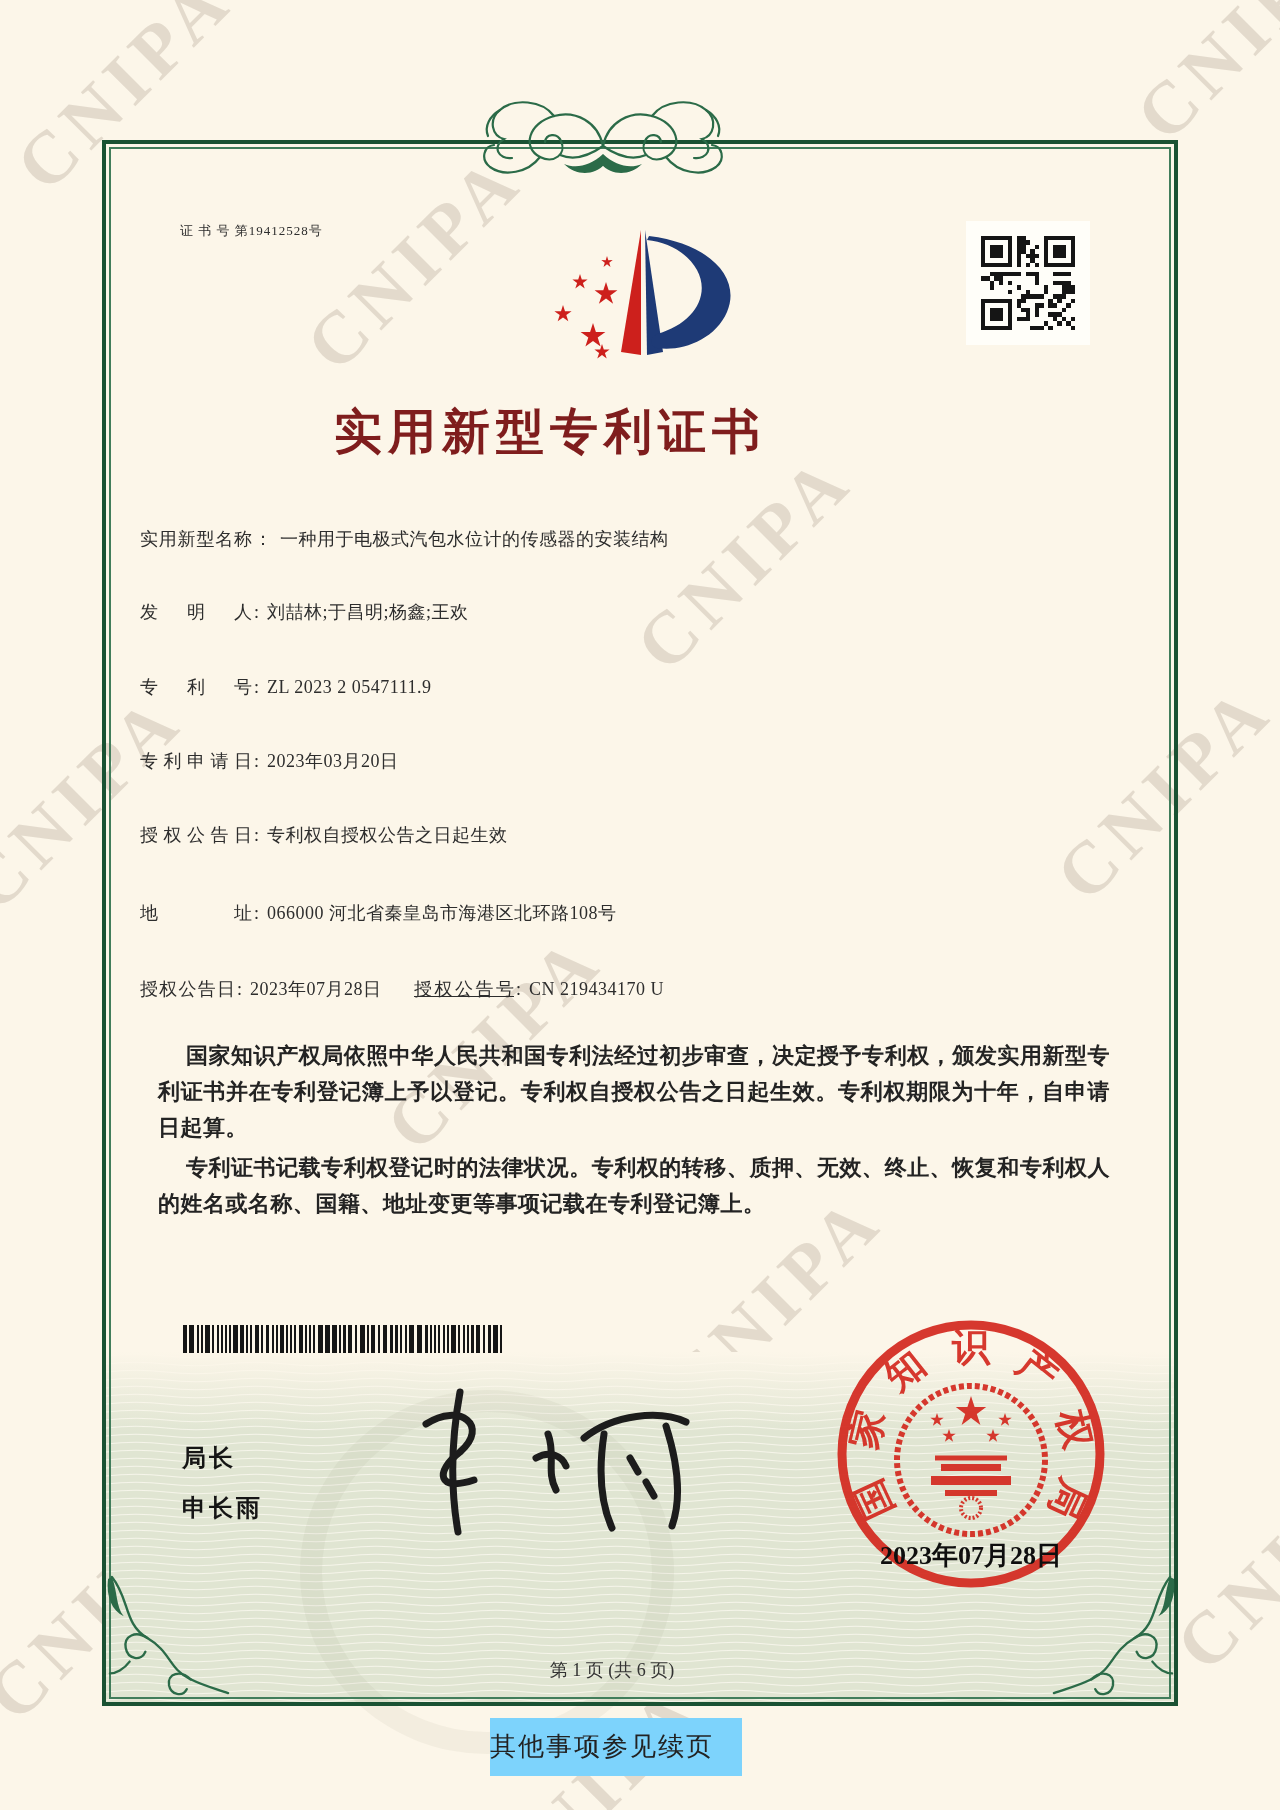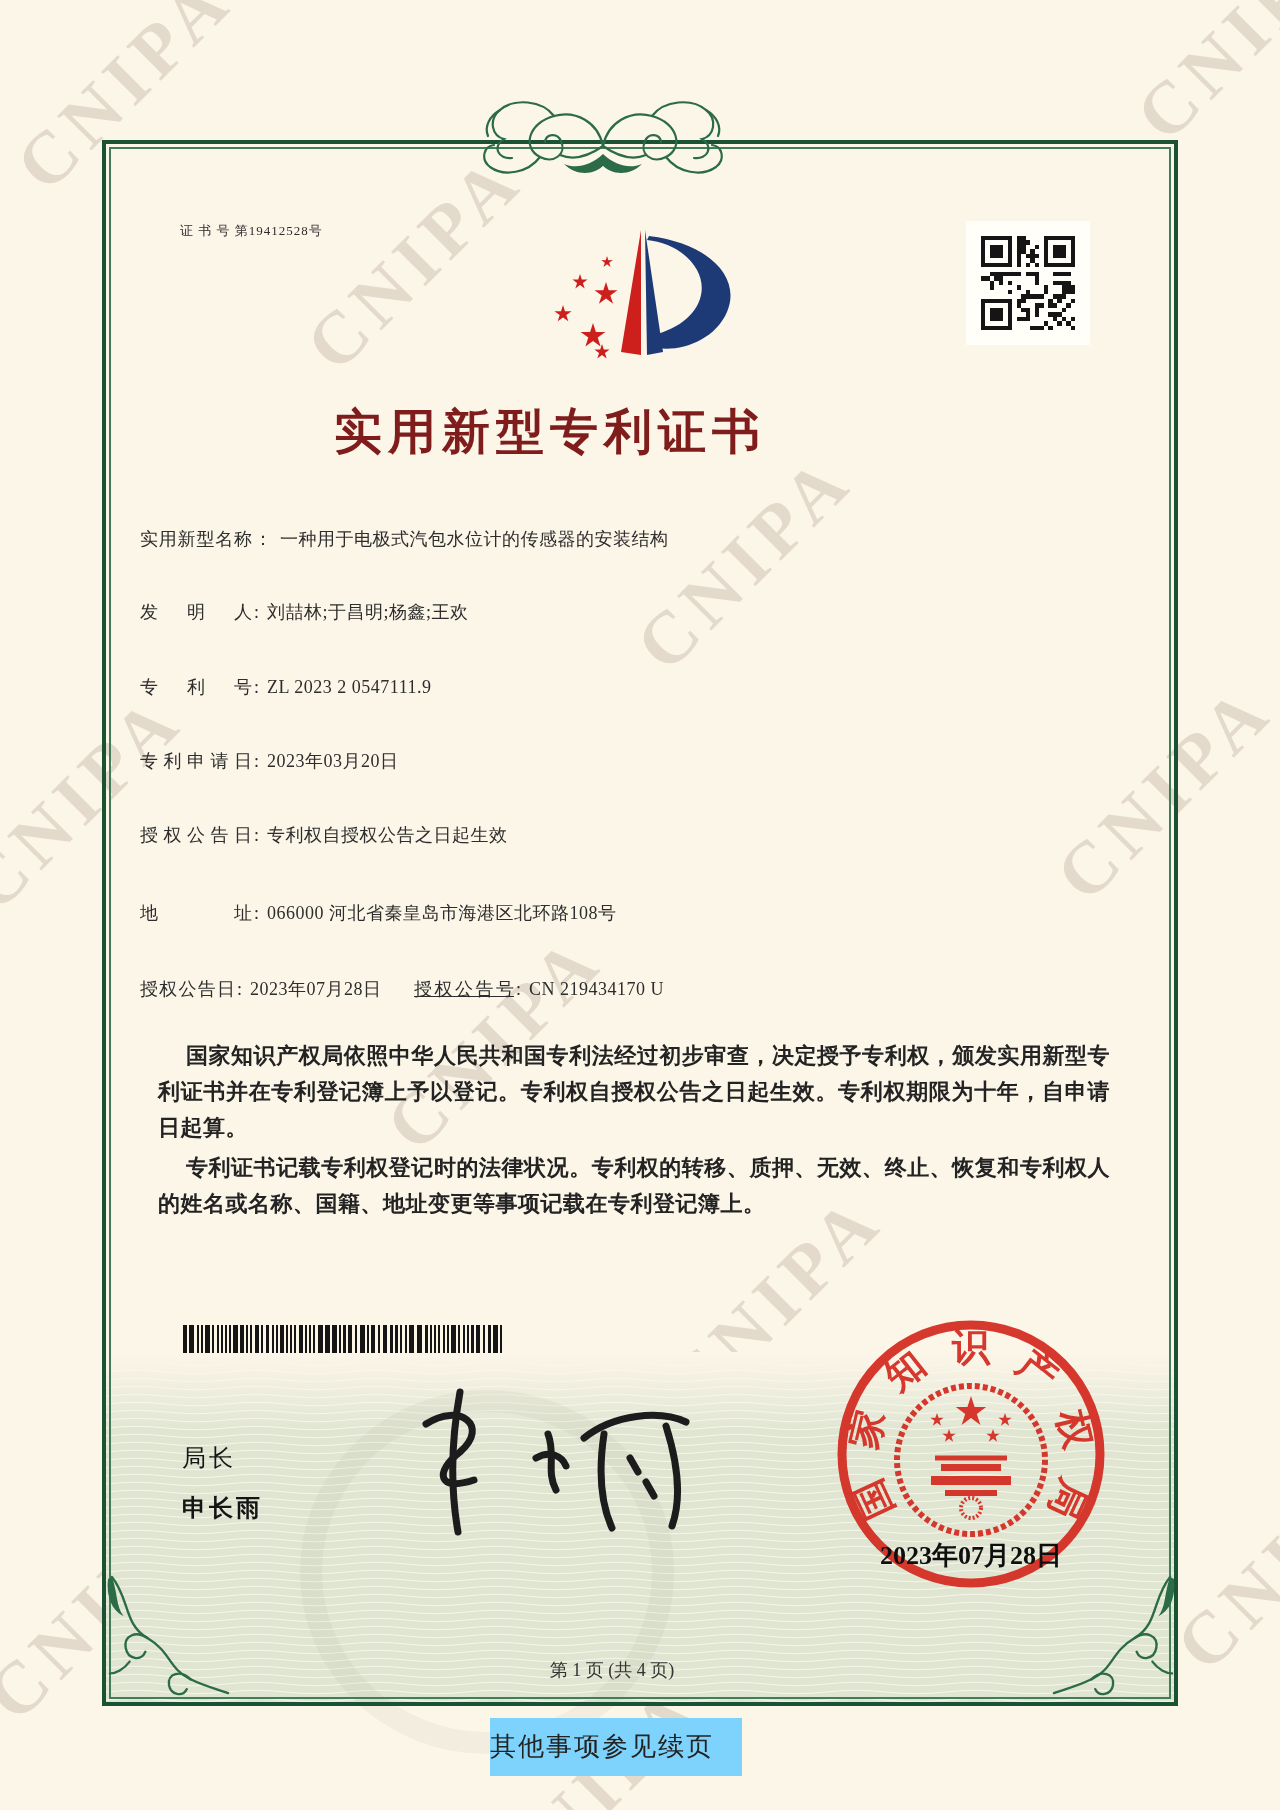--- a/index.html
+++ b/index.html
@@ -39,21 +39,21 @@
   
   .waves{position:absolute;left:106px;top:1352px;z-index:1;}
   .wave-fade{position:absolute;left:106px;top:1352px;width:1072px;height:80px;
         background:linear-gradient(#fcf6e9,rgba(252,246,233,0));z-index:2;}
   .ghost{position:absolute;left:300px;top:1390px;width:330px;height:320px;
         border:22px solid rgba(140,140,110,0.08);border-radius:50%;z-index:2;}
   
   .barcode{position:absolute;left:183px;top:1325px;z-index:3;}
   
   .issuer-title{position:absolute;left:182px;top:1442px;font-family:"Liberation Sans",sans-serif;
-        font-weight:normal;font-size:24px;letter-spacing:3px;color:#151515;z-index:3;}
+        font-weight:bold;font-size:24px;letter-spacing:3px;color:#151515;z-index:3;}
   .issuer-name{position:absolute;left:182px;top:1492px;font-family:"Liberation Sans",sans-serif;
         font-weight:bold;font-size:24px;letter-spacing:3px;color:#151515;z-index:3;}
   .signature{position:absolute;left:398px;top:1386px;z-index:3;}
   
   .seal{position:absolute;left:829px;top:1312px;z-index:4;opacity:0.93;}
   .seal-date{position:absolute;left:829px;top:1538px;width:284px;text-align:center;
         font-size:26px;font-weight:bold;color:#0e0e0e;z-index:5;letter-spacing:0px;}
   
   .page-info{position:absolute;left:0;top:1658px;width:1224px;text-align:center;
         font-size:18px;color:#333;z-index:3;}
@@ -480,14 +480,14 @@
       </g>
     <path d="M106,146 h72" fill="none" stroke-width="5"></path>
     <rect x="112" y="152" width="60" height="7" stroke="none"></rect>
     <rect x="102" y="164" width="80" height="9" stroke="none"></rect>
     <rect x="116" y="178" width="52" height="6" stroke="none"></rect>
     <circle cx="142" cy="196" r="10" fill="none" stroke-width="4" stroke-dasharray="2 2"></circle>
   </g>
 </svg>
 <div class="seal-date">2023年07月28日</div>
 
-<div class="page-info">第 1 页 (共 4 页)</div>
+<div class="page-info">第 1 页 (共 6 页)</div>
 <div class="note-box">其他事项参见续页</div>
 
 </body></html>

